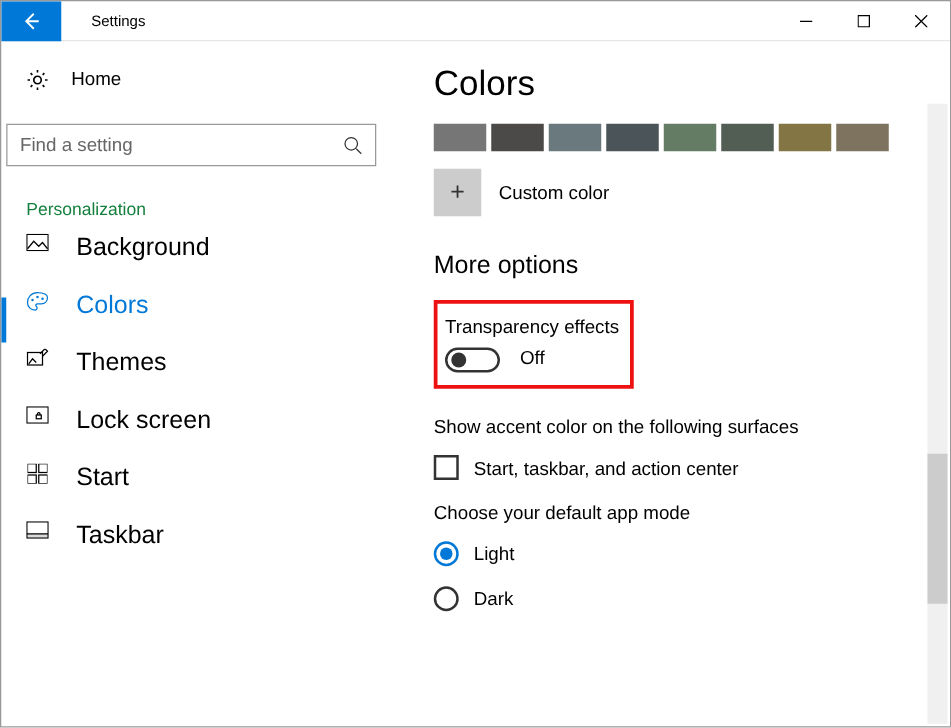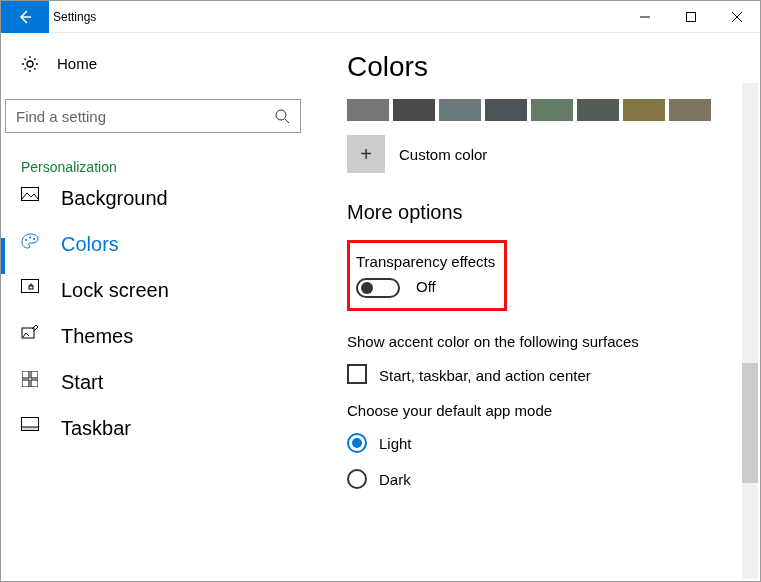--- a/index.html
+++ b/index.html
@@ -1,19 +1,19 @@
 <!DOCTYPE html>
 <html><head>
 <meta charset="utf-8">
 <style>
 *{box-sizing:border-box;margin:0;padding:0;font-family:"Segoe UI",Arial,sans-serif}
 body{background:#fff;width:761px;height:582px;border:1px solid #999;overflow:hidden;position:relative}
 .titlebar{height:32px;display:flex;align-items:center;border-bottom:1px solid #e6e6e6}
 .back{width:48px;height:32px;background:#0078d7;display:flex;align-items:center;justify-content:center;color:#fff;font-size:16px}
-.title{margin-left:4px;font-size:12px;color:#000}
+.title{margin-left:24px;font-size:12px;color:#000}
 .win-controls{margin-left:auto;display:flex}
 .win-btn{width:46px;height:32px;display:flex;align-items:center;justify-content:center;color:#000;font-size:11px}
 .body{display:flex;height:calc(100% - 32px)}
 .sidebar{width:320px;padding:18px 0 0 0}
 .home{display:flex;align-items:flex-start;padding:4px 20px 14px 20px}
 .home .icon{width:18px;margin-right:18px}
 .home .label{font-size:15px}
 .search{margin:12px 20px 26px 4px;height:34px;border:1px solid #999;display:flex;align-items:center;padding:0 10px;color:#666;font-size:15px}
 .search input{border:0;outline:0;flex:1;font-size:15px;color:#333}
 .search input::placeholder{color:#666}
@@ -116,37 +116,37 @@
               <path d="M9 1 C4 1 1 5 1 9 c0 4 3 6 6 6 c2 0 2-2 1-3 c-1-1 0-2 1-2 h3 c3 0 5-2 5-5 C17 3 14 1 9 1 Z" fill="none" stroke="currentColor"></path>
               <circle cx="5" cy="7" r="1" fill="currentColor"></circle>
               <circle cx="9" cy="4.5" r="1" fill="currentColor"></circle>
               <circle cx="13" cy="6" r="1" fill="currentColor"></circle>
             </svg>
           </span>
         <span>Colors</span>
       </li>
       <li>
         <span class="icon">
+            <svg width="18" height="16" viewBox="0 0 18 16">
+              <rect x="1" y="3" width="12" height="10" fill="none" stroke="currentColor"></rect>
+              <path d="M13 6 L17 2 L15 0 L11 4" fill="none" stroke="currentColor"></path>
+              <path d="M2 12 L5 8 L8 11" fill="none" stroke="currentColor"></path>
+            </svg>
+          </span>
+        <span>Themes</span>
+      </li>
+      <li>
+        <span class="icon">
             <svg width="18" height="14" viewBox="0 0 18 14">
               <rect x="0.5" y="0.5" width="17" height="13" fill="none" stroke="currentColor"></rect>
               <rect x="8" y="7" width="4" height="3" fill="none" stroke="currentColor"></rect>
               <path d="M9 7 v-1 a1 1 0 0 1 2 0 v1" fill="none" stroke="currentColor"></path>
             </svg>
           </span>
         <span>Lock screen</span>
-      </li>
-      <li>
-        <span class="icon">
-            <svg width="18" height="16" viewBox="0 0 18 16">
-              <rect x="1" y="3" width="12" height="10" fill="none" stroke="currentColor"></rect>
-              <path d="M13 6 L17 2 L15 0 L11 4" fill="none" stroke="currentColor"></path>
-              <path d="M2 12 L5 8 L8 11" fill="none" stroke="currentColor"></path>
-            </svg>
-          </span>
-        <span>Themes</span>
       </li>
       <li>
         <span class="icon">
             <svg width="16" height="16" viewBox="0 0 16 16">
               <rect x="0" y="0" width="7" height="7" fill="none" stroke="currentColor"></rect>
               <rect x="9" y="0" width="7" height="7" fill="none" stroke="currentColor"></rect>
               <rect x="0" y="9" width="7" height="7" fill="none" stroke="currentColor"></rect>
               <rect x="9" y="9" width="7" height="7" fill="none" stroke="currentColor"></rect>
             </svg>
           </span>

